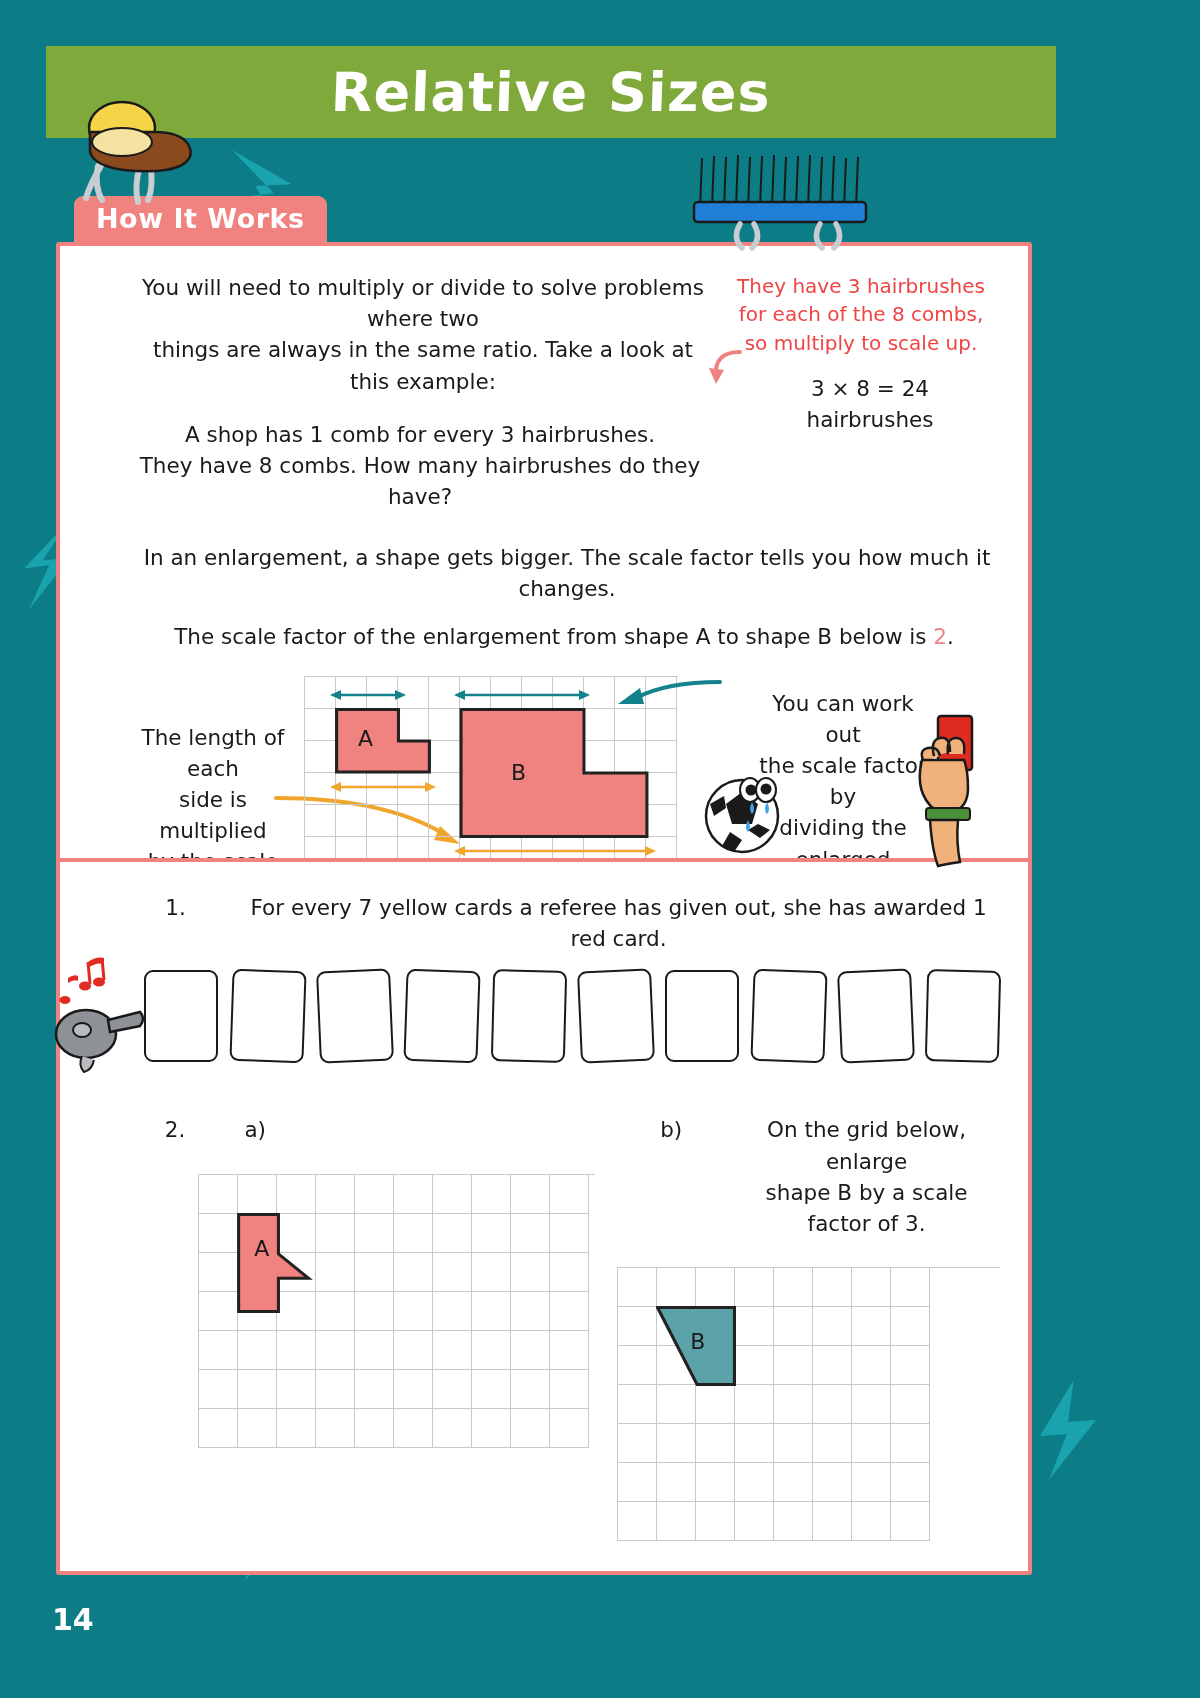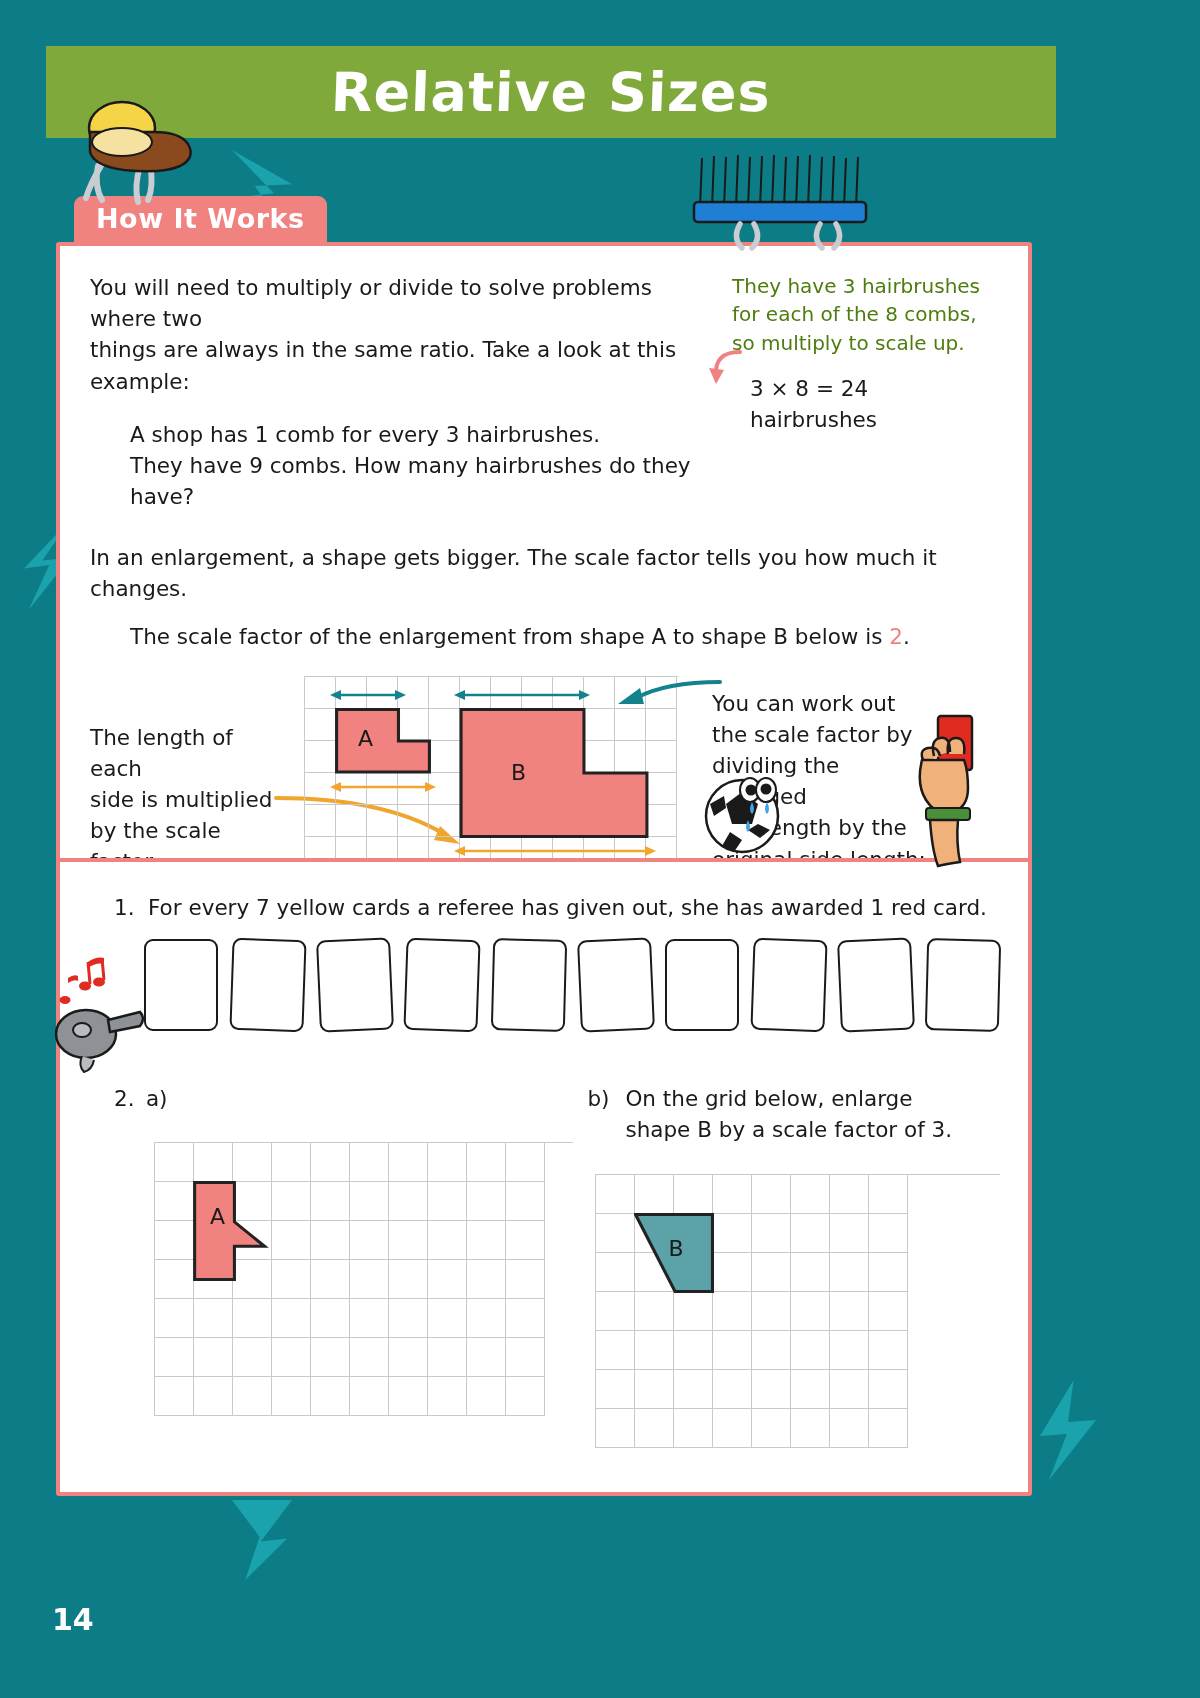--- a/index.html
+++ b/index.html
@@ -33,21 +33,21 @@
     display: flex; align-items: center; justify-content: center;
   }
   .title-banner h1 {
     color: #ffffff; font-size: 54px; font-weight: bold;
     font-family: "DejaVu Sans", sans-serif;
     letter-spacing: 1px; font-style: normal;
     transform: skewX(-2deg);
   }
 
   
-  .section { position: absolute; z-index: 4; }
+  .section { position: absolute; z-index: 4; text-align: center; }
   .tab {
     position: absolute; top: 0; left: 18px;
     background: #f0827f; color: #fff;
     padding: 7px 22px 9px 22px;
     border-radius: 9px 9px 0 0;
     font-size: 27px; font-weight: bold; letter-spacing: .5px;
     white-space: nowrap; z-index: 6;
   }
   .panel {
     background: #ffffff; border: 4px solid #f0827f;
@@ -55,27 +55,27 @@
   }
 
   #how-it-works { left: 56px; top: 196px; width: 976px; }
   #how-it-works .panel { margin-top: 46px; padding: 26px 30px 24px 30px; min-height: 516px; }
 
   #now-try { left: 56px; top: 812px; width: 976px; }
   #now-try .panel { margin-top: 46px; padding: 30px 28px 30px 28px; min-height: 638px; }
 
   
   .body-text { font-size: 21.5px; color: #1a1a1a; line-height: 1.45;
-               font-family: "DejaVu Sans", sans-serif; }
+               font-family: "DejaVu Sans", sans-serif; margin-left: 46px; }
   .indent { margin-left: 40px; }
   .red { color: #ef8281; }
   .orange { color: #f0a52c; }
   .teal { color: #14828d; }
 
-  .note-red { color: #4d7c0f; font-size: 20px; line-height: 1.42; }
+  .note-red { color: #ef4444; font-size: 20px; line-height: 1.42; }
 
   .row { display: flex; }
 
   
   .gridfig { position: relative; }
   .gridfig .cells { display: grid; border-left: 1px solid #c9c9c9; border-top: 1px solid #c9c9c9; }
   .gridfig .cells div { border-right: 1px solid #c9c9c9; border-bottom: 1px solid #c9c9c9; }
   .shape-label { position: absolute; font-size: 22px; color: #1a1a1a; }
 
   
@@ -136,21 +136,21 @@
 
   <div class="section" id="how-it-works">
     <div class="tab">How It Works</div>
     <div class="panel">
 
       <div class="row">
         <div style="width:620px;">
           <div class="body-text">You will need to multiply or divide to solve problems where two</div>
           <div class="body-text">things are always in the same ratio.  Take a look at this example:</div>
           <div class="body-text indent" style="margin-top:22px;">A shop has 1 comb for every 3 hairbrushes.</div>
-          <div class="body-text indent">They have 9 combs.  How many hairbrushes do they have?</div>
+          <div class="body-text indent">They have 8 combs.  How many hairbrushes do they have?</div>
         </div>
         <div style="width:280px; position:relative; padding-left:22px;">
           <div class="note-red">They have 3 hairbrushes</div>
           <div class="note-red">for each of the 8 combs,</div>
           <div class="note-red">so multiply to scale up.</div>
           <svg style="position:absolute; left:-4px; top:74px; width:40px; height:42px;" viewBox="0 0 40 42">
             <path d="M34 6 Q8 6 10 30" stroke="#ef8281" stroke-width="4" fill="none" stroke-linecap="round"></path>
             <path d="M10 38 L3 22 L18 24 Z" fill="#ef8281"></path>
           </svg>
           <div class="body-text" style="margin-top:16px; margin-left:18px;">3 × 8 = 24 hairbrushes</div>

